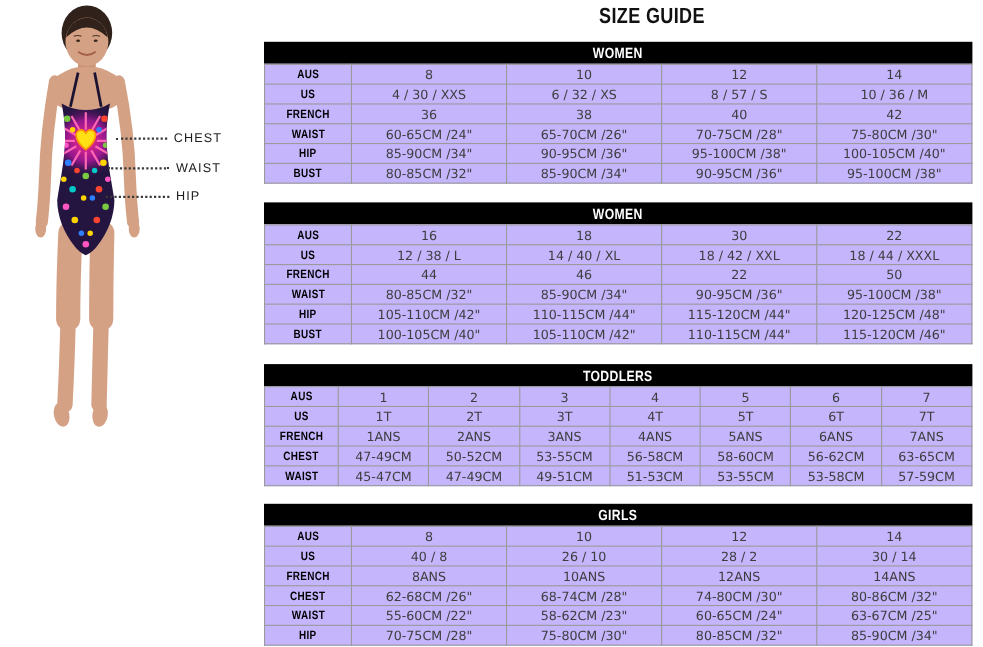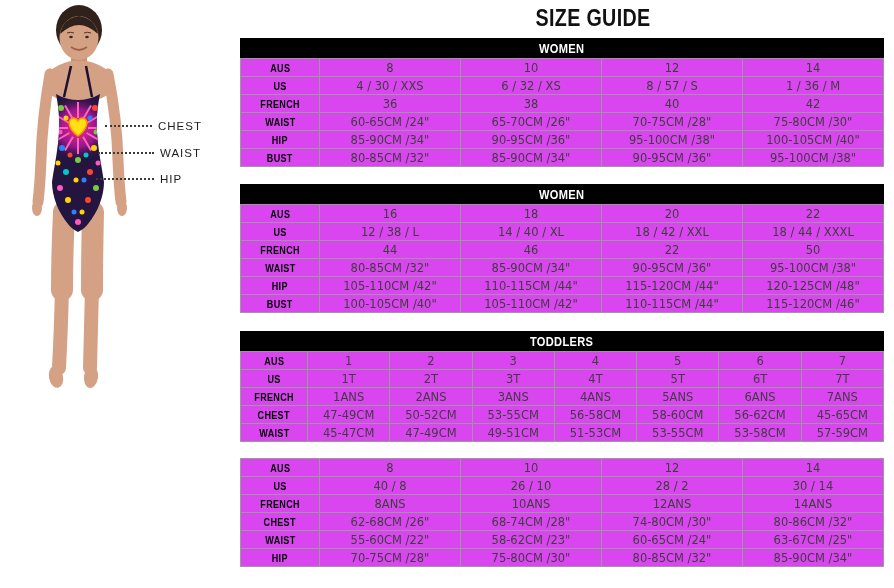--- a/index.html
+++ b/index.html
@@ -1,25 +1,25 @@
 <!DOCTYPE html>
 <html><head>
 <meta charset="utf-8">
 <style>
   html,body{margin:0;padding:0;}
   body{width:894px;height:588px;background:#fff;font-family:"Liberation Sans",sans-serif;position:relative;overflow:hidden;}
   .cond{display:inline-block;transform:scaleX(.82);transform-origin:center;font-weight:bold;letter-spacing:.4px;}
-  .title{position:absolute;left:293px;top:4px;width:600px;text-align:center;font-size:24px;color:#111;}
+  .title{position:absolute;left:293px;top:4px;width:600px;text-align:center;font-size:20px;color:#111;}
   .tables-area{position:absolute;left:240px;top:38px;width:520px;}
   .tbl{width:644px;}
   .tbl:nth-child(1){margin-bottom:17px;}
   .tbl:nth-child(2){margin-bottom:18px;}
   .tbl:nth-child(3){margin-bottom:16px;border-radius:26px;}
   .tblhead{height:20px;background:#000;color:#fff;display:flex;align-items:center;justify-content:center;font-size:13.5px;}
-  table.grid{border-collapse:collapse;width:644px;table-layout:fixed;background:#d946ef;}
+  table.grid{border-collapse:collapse;width:644px;table-layout:fixed;background:#c4b5fd;}
   table.grid th,table.grid td{border:1px solid #9a9a9a;height:17px;padding:0 2px;text-align:center;overflow:hidden;white-space:nowrap;}
   table.grid th{font-size:11px;color:#000;font-weight:bold;}
   table.grid td{font-family:"DejaVu Sans",sans-serif;font-size:11.5px;color:#3e3e3e;}
   .figure-area{position:absolute;left:0;top:0;width:240px;height:400px;}
   .measure{position:absolute;display:flex;align-items:center;height:14px;}
   .leader{border-top:2px dotted #3a3a3a;height:0;}
   .measure .mlabel{margin-left:6px;font-size:11.5px;letter-spacing:1px;color:#1d1d1d;}
   #m-chest{left:105px;top:119px;} #m-chest .leader{width:47px;}
   #m-waist{left:98px;top:146px;}  #m-waist .leader{width:56px;}
   #m-hip{left:96px;top:172px;}    #m-hip .leader{width:58px;}
@@ -154,21 +154,21 @@
             <td>8</td>
             <td>10</td>
             <td>12</td>
             <td>14</td>
           </tr>
           <tr>
             <th><span class="cond">US</span></th>
             <td>4 / 30 / XXS</td>
             <td>6 / 32 / XS</td>
             <td>8 / 57 / S</td>
-            <td>1 / 36 / M</td>
+            <td>10 / 36 / M</td>
           </tr>
           <tr>
             <th><span class="cond">FRENCH</span></th>
             <td>36</td>
             <td>38</td>
             <td>40</td>
             <td>42</td>
           </tr>
           <tr>
             <th><span class="cond">WAIST</span></th>
@@ -204,21 +204,21 @@
           <col>
           <col>
           <col>
           <col>
         </colgroup>
         <tbody>
           <tr>
             <th><span class="cond">AUS</span></th>
             <td>16</td>
             <td>18</td>
-            <td>20</td>
+            <td>30</td>
             <td>22</td>
           </tr>
           <tr>
             <th><span class="cond">US</span></th>
             <td>12 / 38 / L</td>
             <td>14 / 40 / XL</td>
             <td>18 / 42 / XXL</td>
             <td>18 / 44 / XXXL</td>
           </tr>
           <tr>
@@ -299,36 +299,39 @@
             <td>7ANS</td>
           </tr>
           <tr>
             <th><span class="cond">CHEST</span></th>
             <td>47-49CM</td>
             <td>50-52CM</td>
             <td>53-55CM</td>
             <td>56-58CM</td>
             <td>58-60CM</td>
             <td>56-62CM</td>
-            <td>45-65CM</td>
+            <td>63-65CM</td>
           </tr>
           <tr>
             <th><span class="cond">WAIST</span></th>
             <td>45-47CM</td>
             <td>47-49CM</td>
             <td>49-51CM</td>
             <td>51-53CM</td>
             <td>53-55CM</td>
             <td>53-58CM</td>
             <td>57-59CM</td>
           </tr>
         </tbody>
       </table>
     </div>
     <div class="tbl">
+      <div class="tblhead">
+        <span class="cond">GIRLS</span>
+      </div>
       <table class="grid">
         <colgroup>
           <col style="width: 79px;">
           <col>
           <col>
           <col>
           <col>
         </colgroup>
         <tbody>
           <tr>

